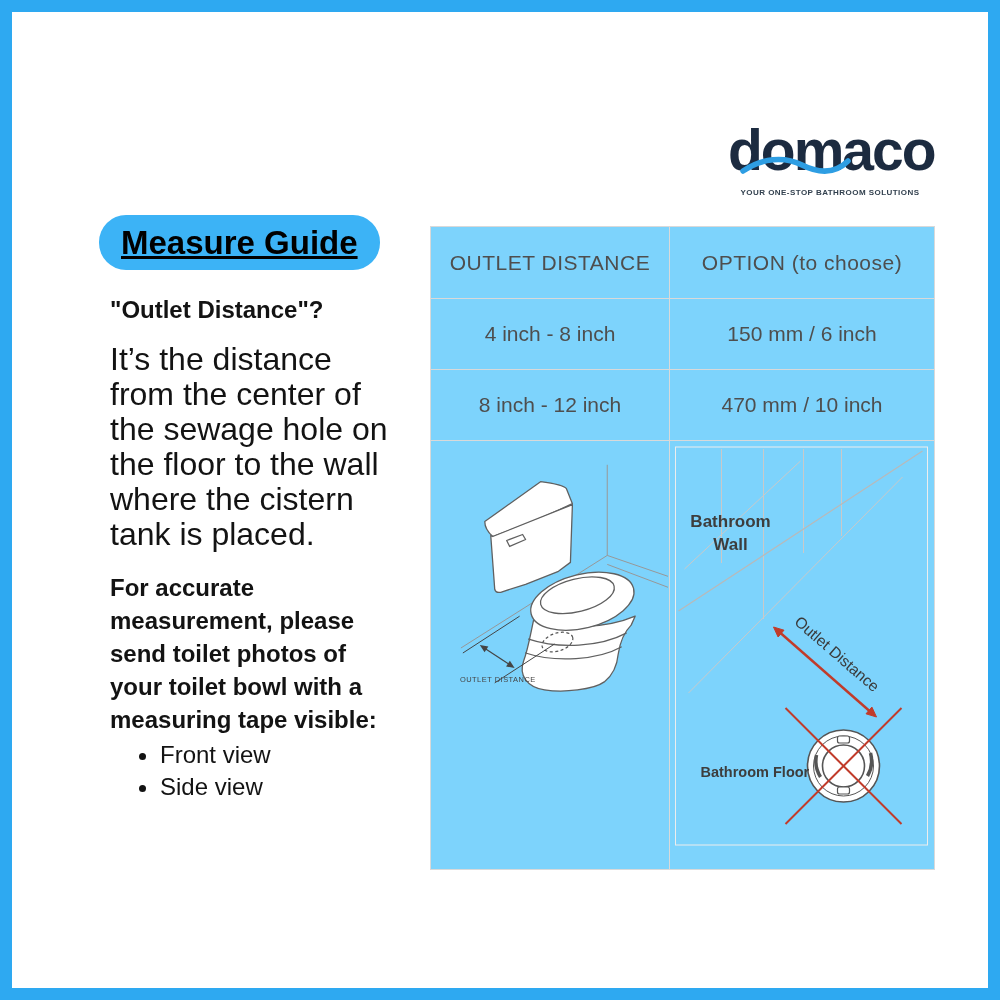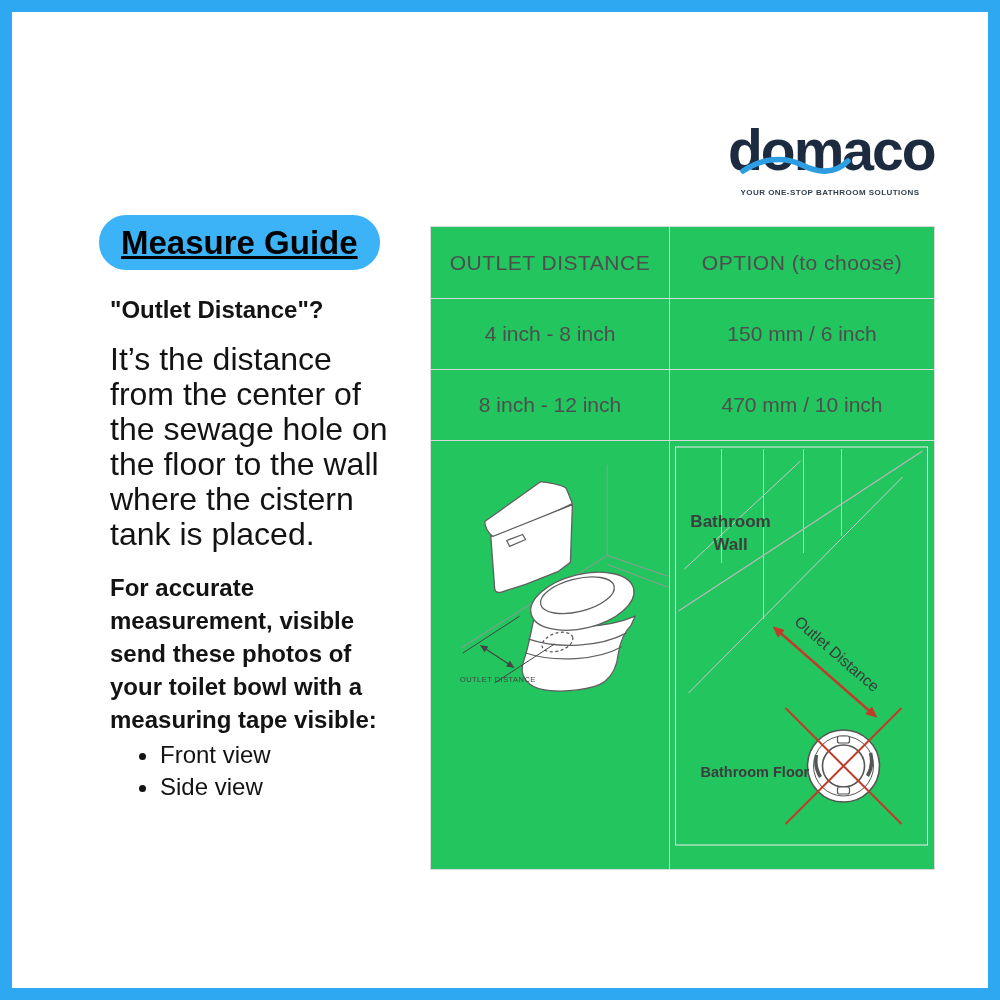--- a/index.html
+++ b/index.html
@@ -32,21 +32,21 @@
   .intro-heading { font-size:24px; font-weight:bold; line-height:34px; }
   .intro-body { margin-top:15px; font-size:32px; line-height:35px; }
   .intro-instruction { margin-top:19px; font-size:24px; font-weight:bold; line-height:33px; }
   .intro ul { margin-top:3px; padding-left:50px; list-style:disc; }
   .intro li { font-size:24px; line-height:32px; }
   
   .guide-table {
     position:absolute; left:418px; top:214px;
     display:grid; grid-template-columns:239px 264px;
     grid-template-rows:72px 71px 71px 428px;
-    border:1px solid #d9d9d9; background:#22c55e;text-align:right;
+    border:1px solid #d9d9d9; background:#7dd3fc;text-align:right;
   }
   .gcell {
     border-right:1px solid #d9d9d9; border-bottom:1px solid #d9d9d9;
     display:flex; align-items:center; justify-content:center;
     color:#4e4e4e; font-size:21px;
   }
   .gcell.last-col { border-right:none; }
   .gcell.last-row { border-bottom:none; }
   .gcell.header { font-size:21px; letter-spacing:0.5px; }
   .gcell.diagram { padding:0; align-items:stretch; justify-content:stretch; }
@@ -67,21 +67,21 @@
 
   <div class="badge">
     <span>Measure Guide</span>
   </div>
 
   <div class="intro">
     <div class="intro-heading">
       <div>"Outlet Distance"?</div>
     </div>
     <div class="intro-body">It’s the distance from the center of the sewage hole on the floor to the wall where the cistern tank is placed.</div>
-    <div class="intro-instruction">For accurate measurement, visible send these photos of your toilet bowl with a measuring tape visible:</div>
+    <div class="intro-instruction">For accurate measurement, please send toilet photos of your toilet bowl with a measuring tape visible:</div>
     <ul>
       <li>Front view</li>
       <li>Side view</li>
     </ul>
   </div>
 
   <div class="guide-table">
     <div class="gcell header">OUTLET DISTANCE</div>
     <div class="gcell header last-col">OPTION (to choose)</div>
 

